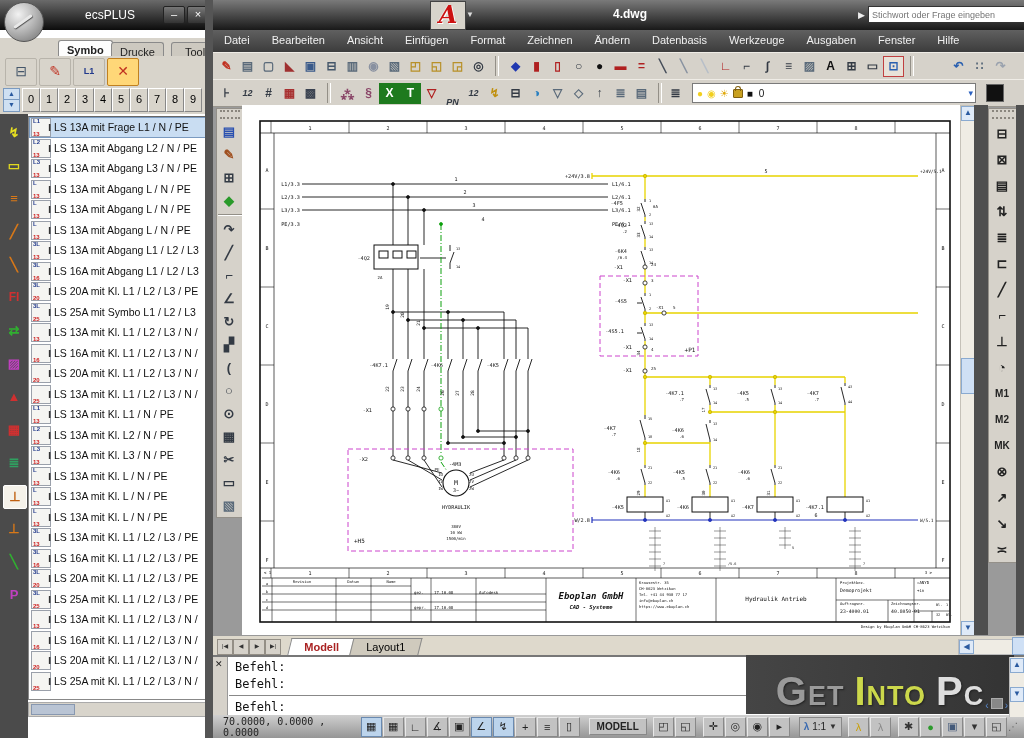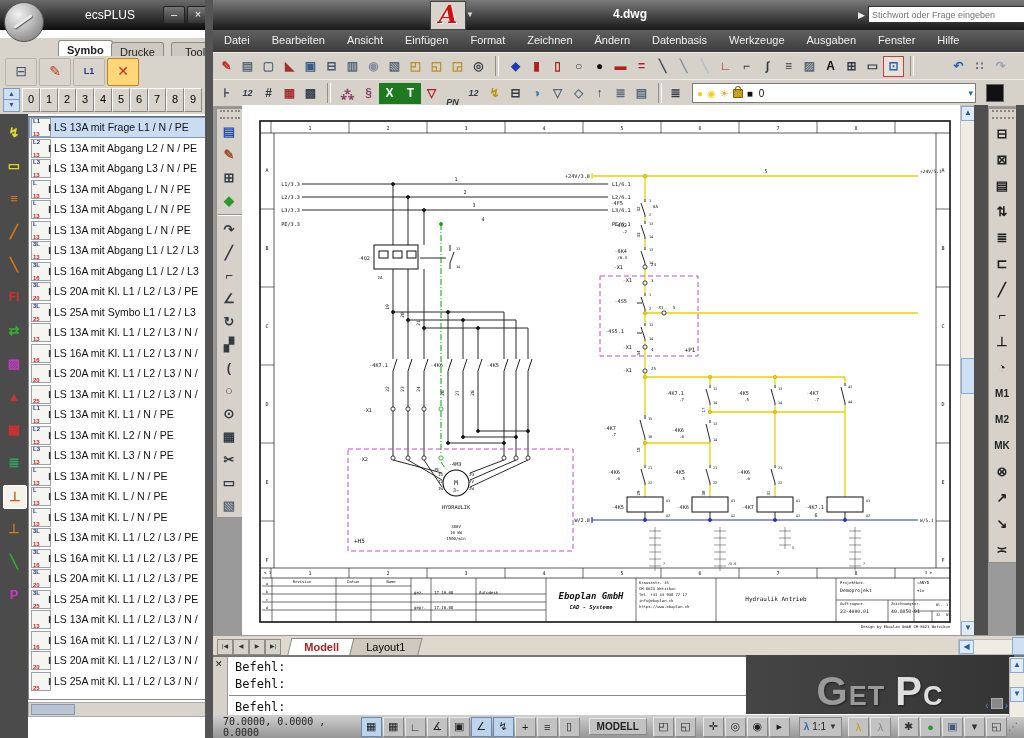--- a/index.html
+++ b/index.html
@@ -882,20 +882,21 @@
     <div id="cmddiv"></div>
     <span class="cline" style="top:43px;">Befehl:</span>
     <div id="cmdscroll">
       <span class="varr" style="top:1px;">▲</span>
       <span class="varr" style="top:30px;">▼</span>
     </div>
   </div>
 
   <div id="wm" class="abs">
     <span class="word wm1"><span class="big">G</span><span class="rest">et</span></span>
+      <span class="word wm2"><span class="big">I</span><span class="rest">nto</span></span>
       <span class="word wm3"><span class="big">P</span><span class="rest">C</span></span>
       <span id="wmnav">‹<span class="bx"></span>›</span>
   </div>
 
   <div id="status" class="abs">
     <span id="coords">70.0000, 0.0000 , 0.0000</span>
     <span class="stgrp" id="st-toggles">
         <span class="stb on">▦</span>
         <span class="stb">▦</span>
         <span class="stb">∟</span>

